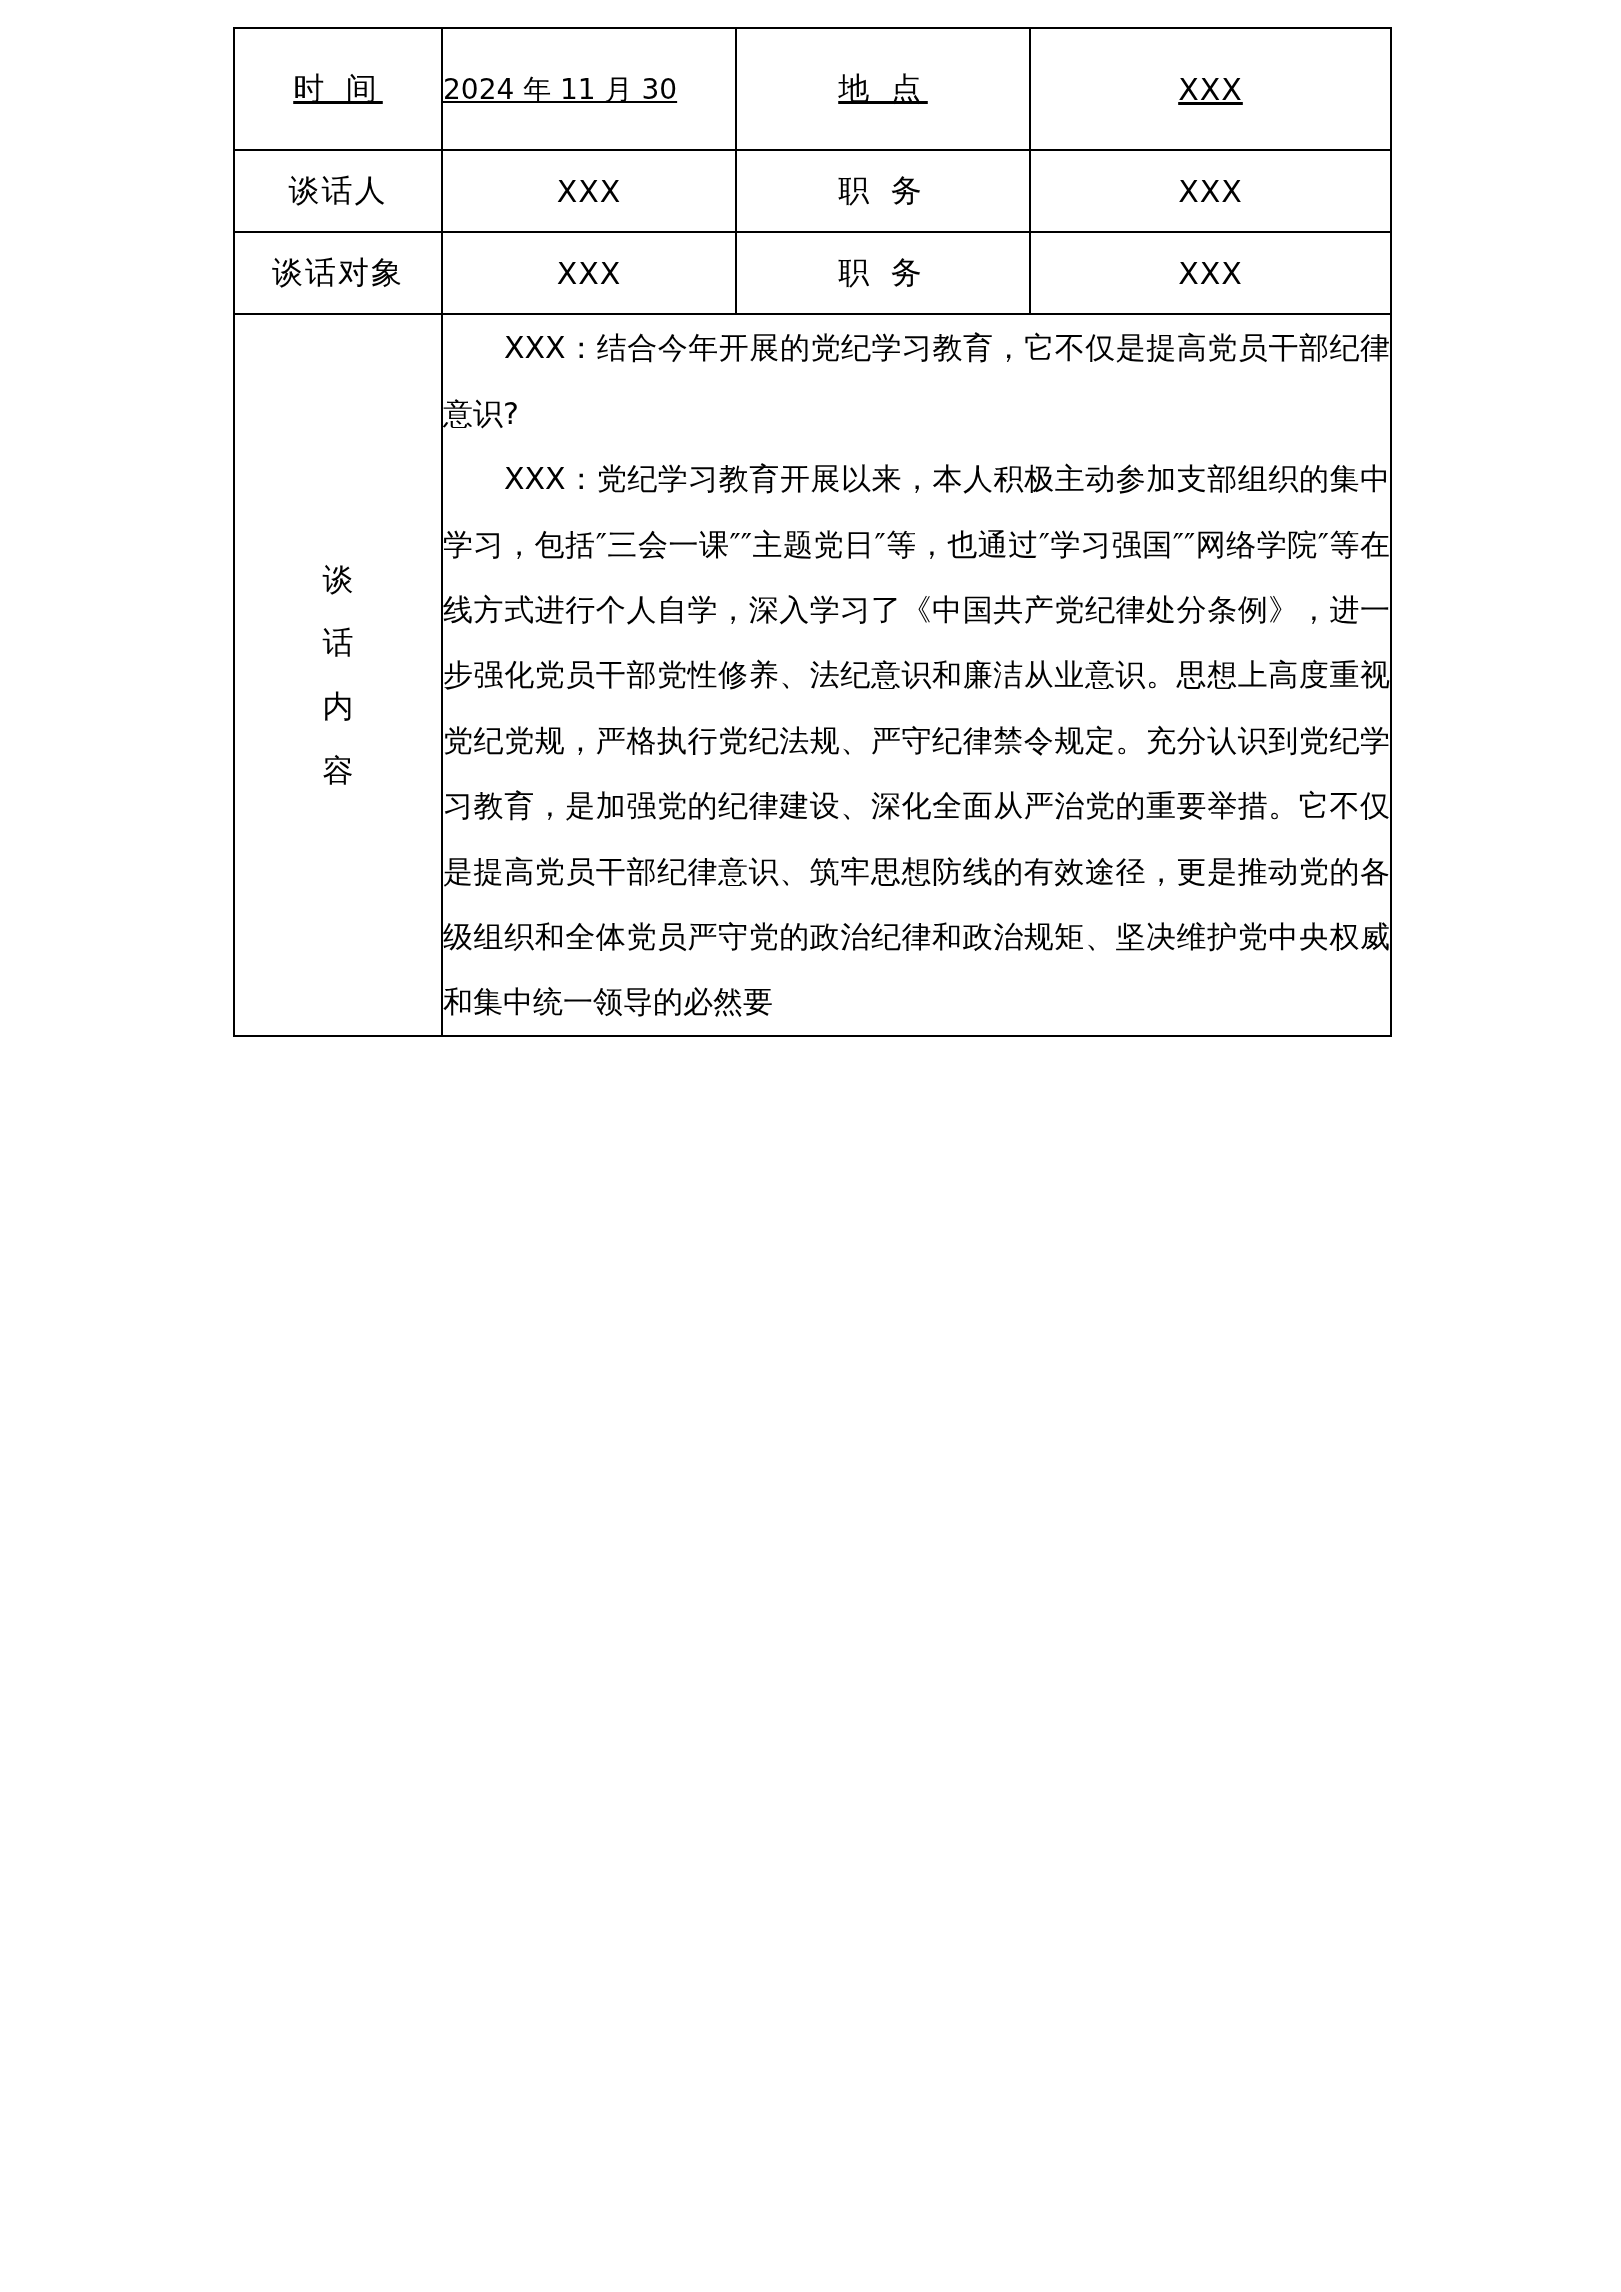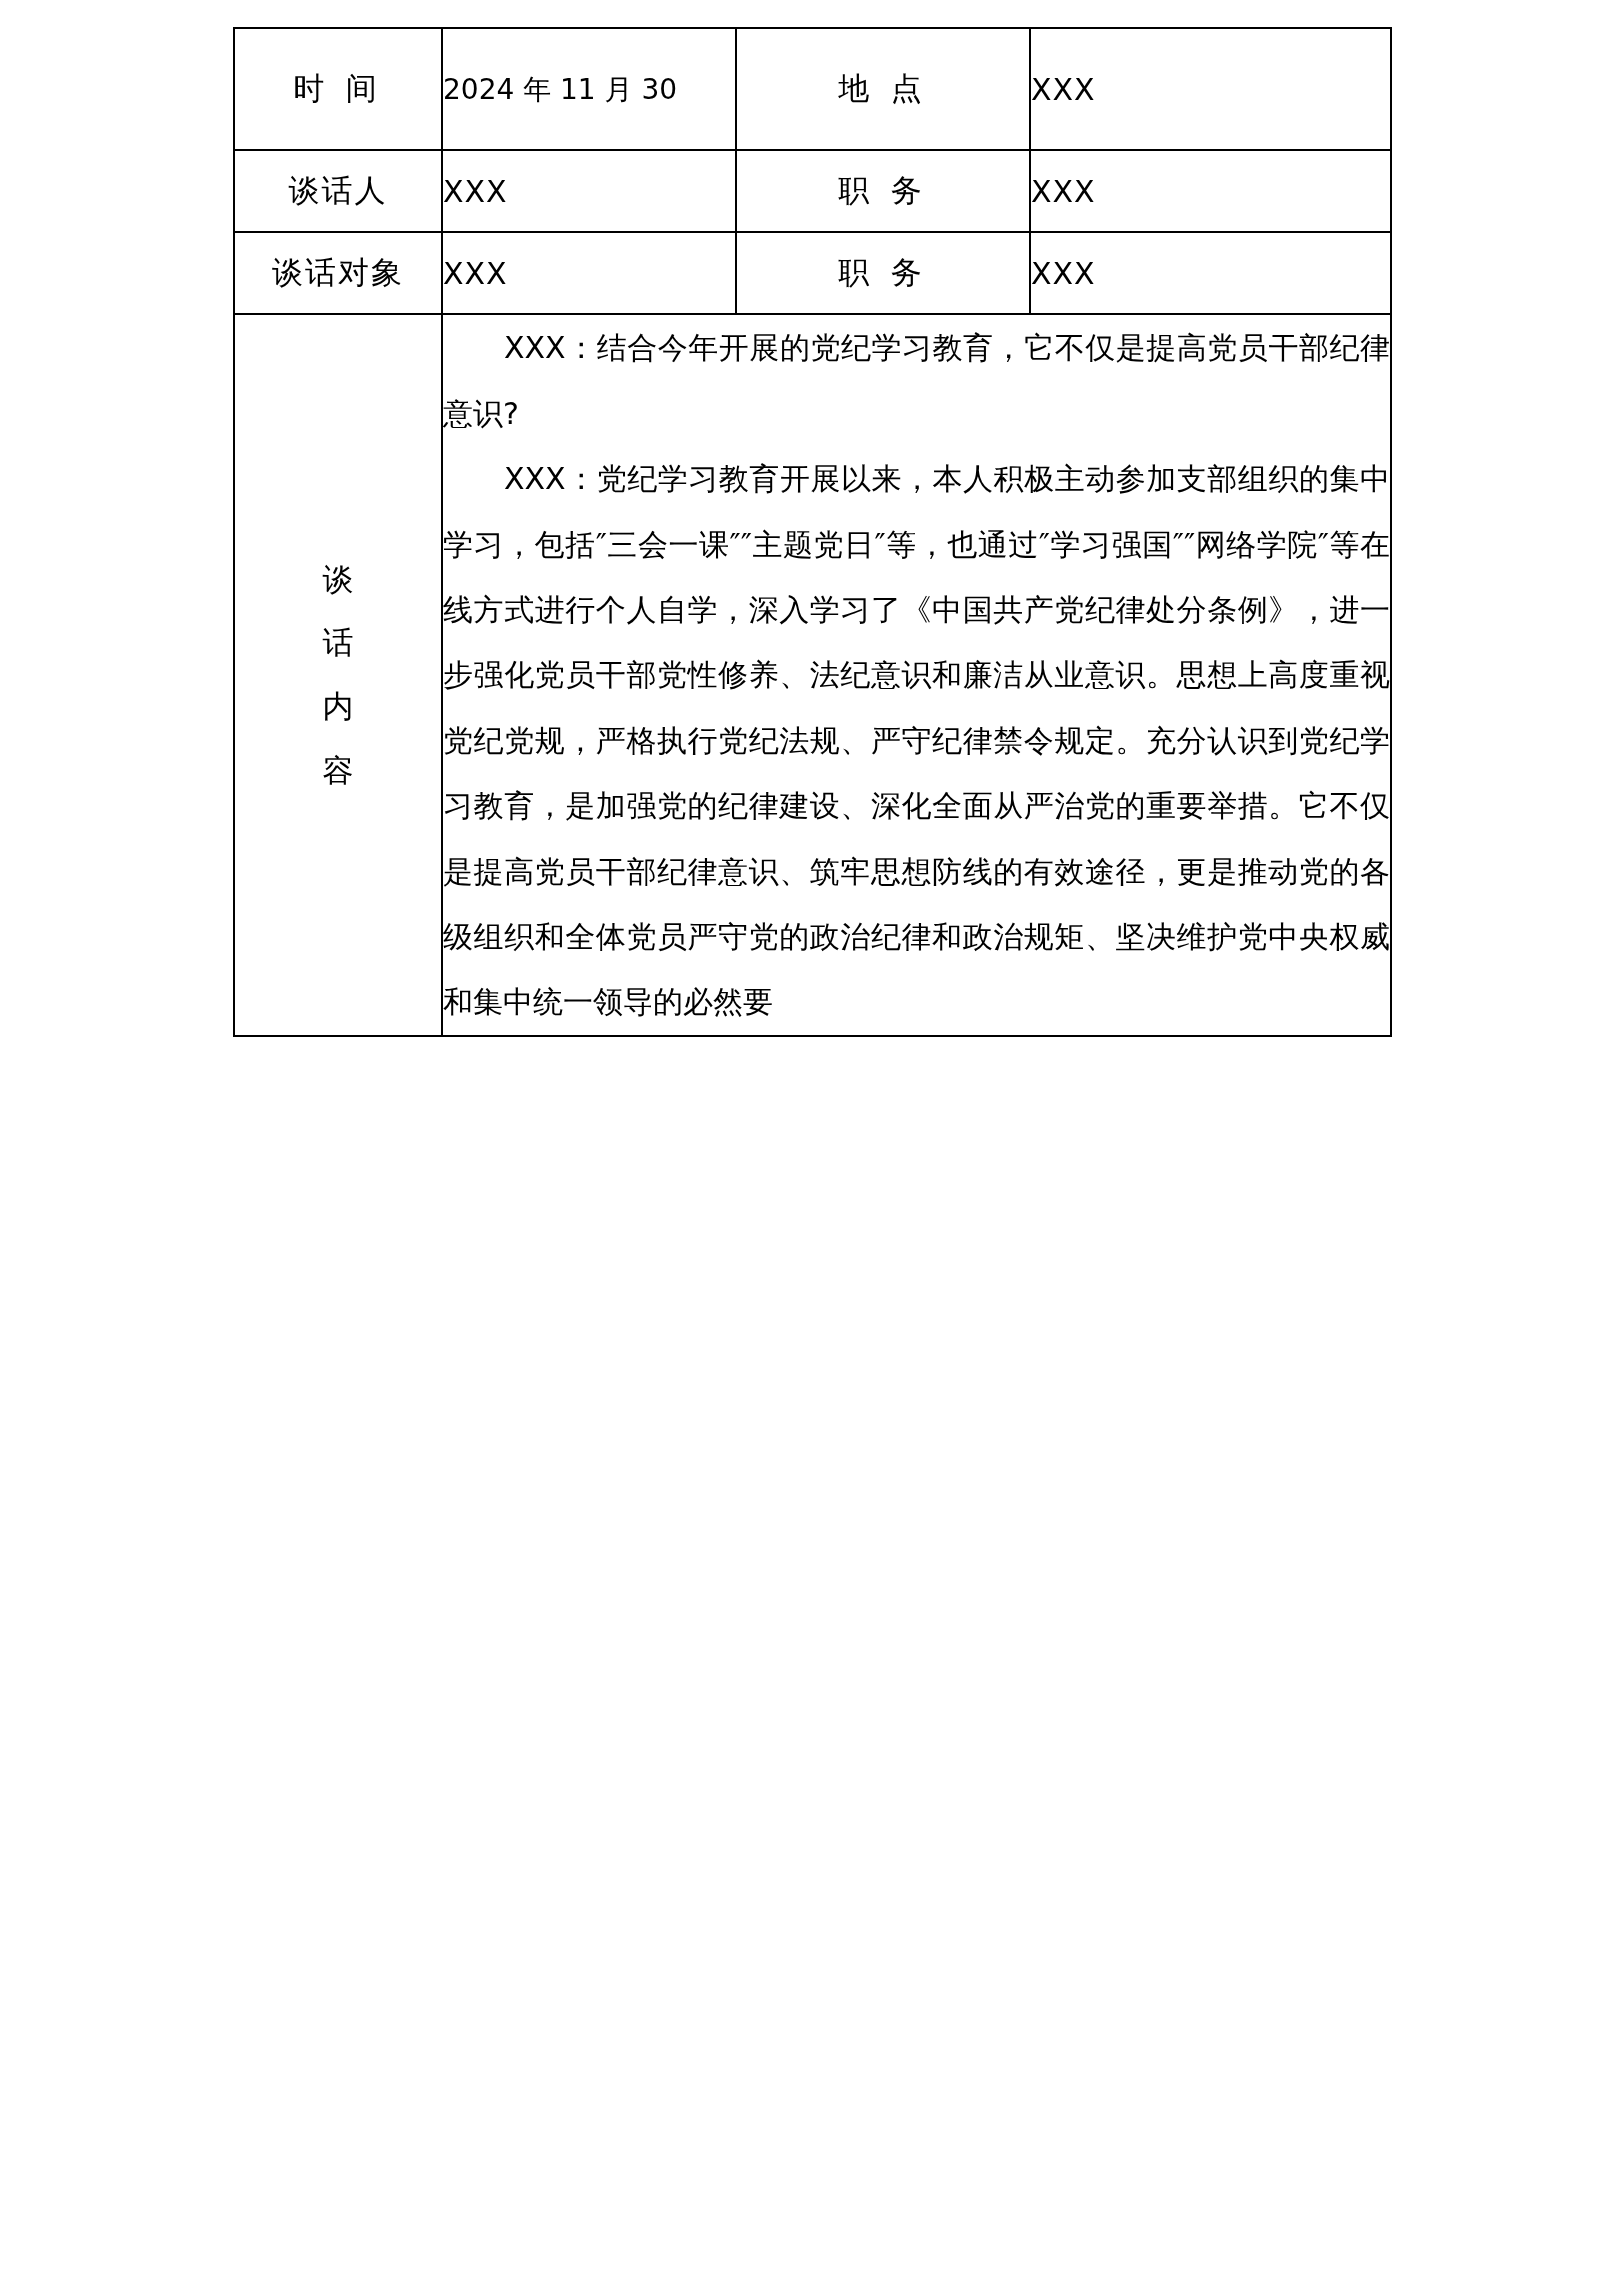--- a/index.html
+++ b/index.html
@@ -57,32 +57,33 @@
     letter-spacing: 5.9px;
     padding: 9.8px 5.9px;
   }
   .cell-label-tight {
     text-align: center;
     font-size: 31px;
     letter-spacing: 2px;
     padding: 9.8px 5.9px;
   }
   .cell-value {
+    text-align: center;
     font-size: 30px;
     letter-spacing: 1px;
     padding: 9.8px 5.9px;
   }
   .cell-date {
     text-align: left;
     font-size: 28px;
     padding: 17.6px 15.7px 17.6px 21.6px;
     line-height: 1.9;
     font-family: "Liberation Serif", serif;
   }
-  .row-time td { height: 120px; }
+  .row-time td { height: 120px; text-decoration: underline; }
   .row-person td { height: 80px; }
   .row-target td { height: 80px; }
 
   .vert-label {
     text-align: center;
     font-size: 31px;
     line-height: 2.05;
     letter-spacing: 0;
     padding: 0 5.9px;
   }

